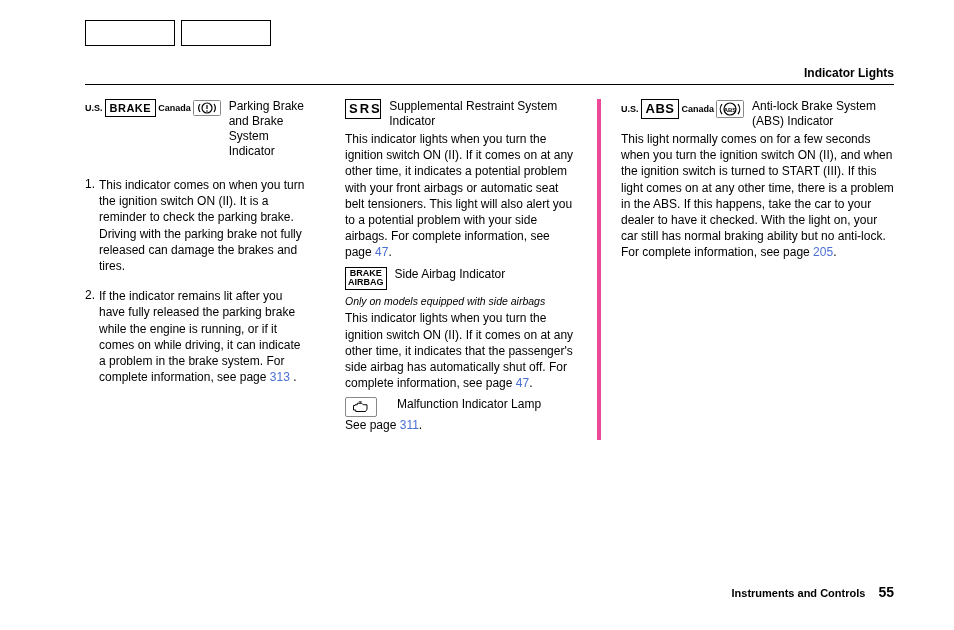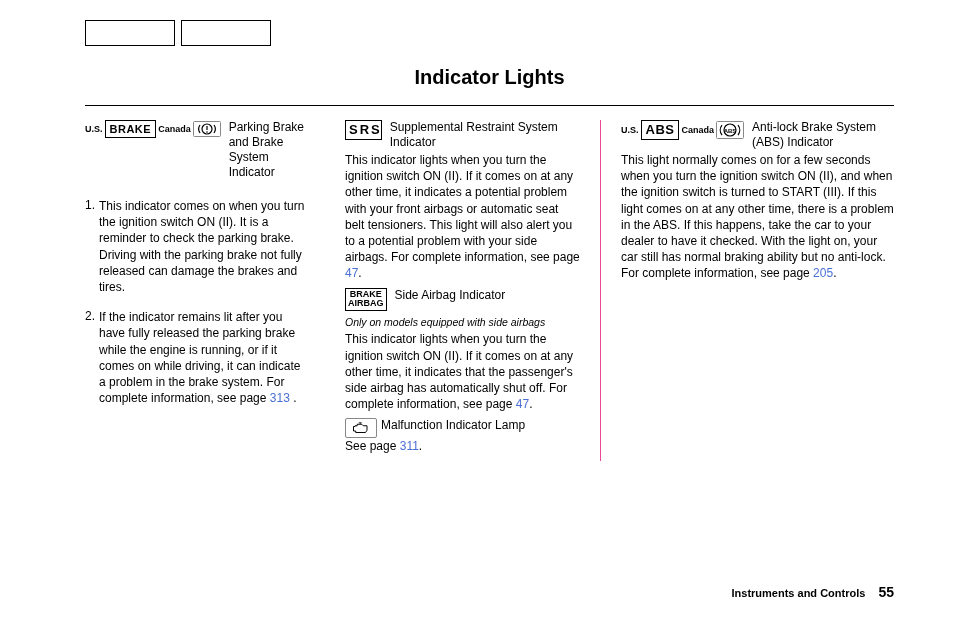--- a/index.html
+++ b/index.html
@@ -9,38 +9,38 @@
       color: #000;
       background: #fff;
       width: 954px;
       height: 630px;
       position: relative;
       padding: 20px 60px 20px 85px;
     }
     .nav-boxes { display: flex; gap: 6px; margin-bottom: 20px; }
     .nav-box { width: 90px; height: 26px; border: 1.5px solid #000; }
     .page-title {
-      text-align: center;
-      font-size: 20px;
+      text-align: right;
+      font-size: 12px;
       font-weight: bold;
-      padding-bottom: 16px;
+      padding-bottom: 4px;
       border-bottom: 1px solid #000;
       margin-bottom: 14px;
     }
     .columns {
       display: flex;
       gap: 0;
     }
     .col {
       flex: 1;
       padding-right: 24px;
       position: relative;
     }
     .col:nth-child(1) { flex: 0 0 248px; }
-    .col:nth-child(2) { flex: 0 0 268px; padding-left: 12px; border-right: 1px solid #ec4899; padding-right: 20px; }
+    .col:nth-child(2) { flex: 0 0 268px; padding-left: 12px; border-right: 4px solid #ec4899; padding-right: 20px; }
     .col:nth-child(3) { flex: 1; padding-left: 20px; padding-right: 0; }
     .ind-header { display: flex; align-items: flex-start; gap: 8px; margin-bottom: 2px; }
     .icon-group { display: flex; flex-direction: row; align-items: center; gap: 2px; font-size: 9px; font-weight: bold; }
     .icon-label { font-size: 9px; font-weight: bold; }
     .icon-box {
       border: 1.5px solid #000;
       padding: 2px 4px;
       font-size: 11px;
       font-weight: bold;
       text-align: center;
@@ -53,21 +53,21 @@
     .icon-box.srs { font-size: 13px; letter-spacing: 2px; padding: 2px 3px; }
     .icon-box.abs { font-size: 13px; padding: 2px 4px; }
     .ind-title { font-size: 12px; font-weight: normal; line-height: 1.25; }
     .body-text { font-size: 12px; line-height: 1.35; margin-top: 4px; }
     .num-item { display: flex; gap: 4px; margin-bottom: 14px; }
     .num-item .n { flex: 0 0 auto; }
     .num-item .t { flex: 1; }
     .italic-note { font-style: italic; font-size: 10.5px; line-height: 1.35; margin: 4px 0 2px 0; }
     .link { color: #4a6fd4; }
     .section { margin-bottom: 6px; }
-    .mil-header { display: flex; align-items: flex-start; gap: 4px; }
+    .mil-header { display: flex; align-items: flex-start; gap: 20px; }
     .mil-icon {
       width: 32px; height: 20px; border: 1px solid #888; border-radius: 2px;
       display: flex; align-items: center; justify-content: center;
       font-size: 8px;
       flex-direction: column;
       line-height: 1;
     }
     .footer {
       position: absolute;
       bottom: 30px;

